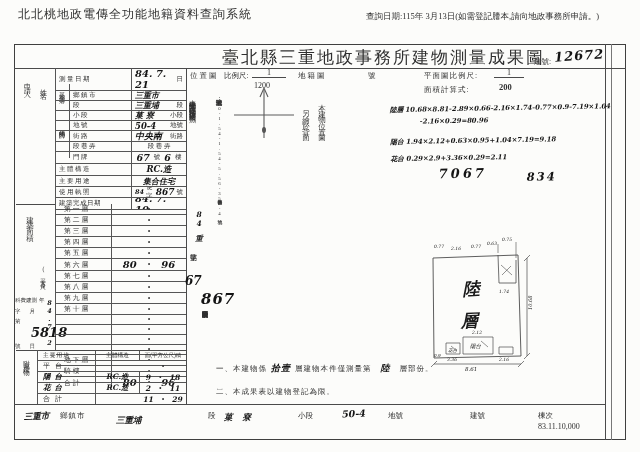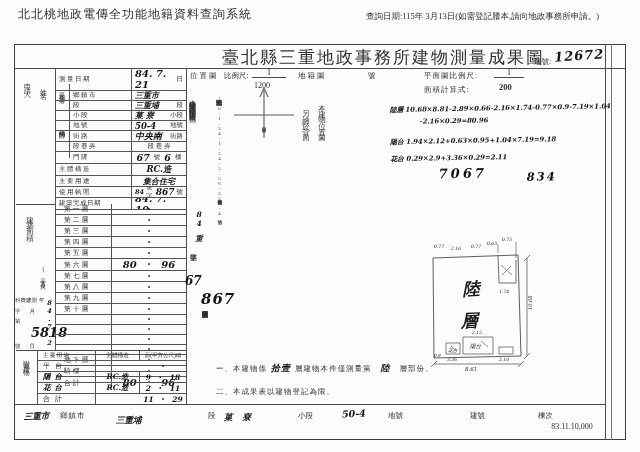--- a/index.html
+++ b/index.html
@@ -445,15 +445,15 @@
   <div class="abs hw" style="left:24px;top:411px;font-size:8.5px;transform:rotate(-2deg)">三重市</div>
   <div class="abs print" style="left:60px;top:411px;font-size:7.5px;letter-spacing:1px">鄉鎮市</div>
   <div class="abs hw" style="left:116px;top:415px;font-size:8.5px">三重埔</div>
   <div class="abs print" style="left:208px;top:411px;font-size:7.5px">段</div>
   <div class="abs hw" style="left:224px;top:412px;font-size:8.5px;letter-spacing:10px">菓寮</div>
   <div class="abs print" style="left:298px;top:411px;font-size:7.5px">小段</div>
   <div class="abs hw" style="left:342px;top:408px;font-size:9.5px;transform:rotate(-3deg)">50-4</div>
   <div class="abs print" style="left:388px;top:411px;font-size:7.5px">地號</div>
   <div class="abs print" style="left:470px;top:411px;font-size:7.5px">建號</div>
   <div class="abs print" style="left:538px;top:411px;font-size:7.5px">棟次</div>
-  <div class="abs print" style="left:538px;top:422px;width:68px;text-align:center;font-size:8px">83.11.10,000</div>
+  <div class="abs print" style="left:538px;top:422px;width:68px;text-align:left;font-size:8px">83.11.10,000</div>
 
 </div>
 
 </body></html>

